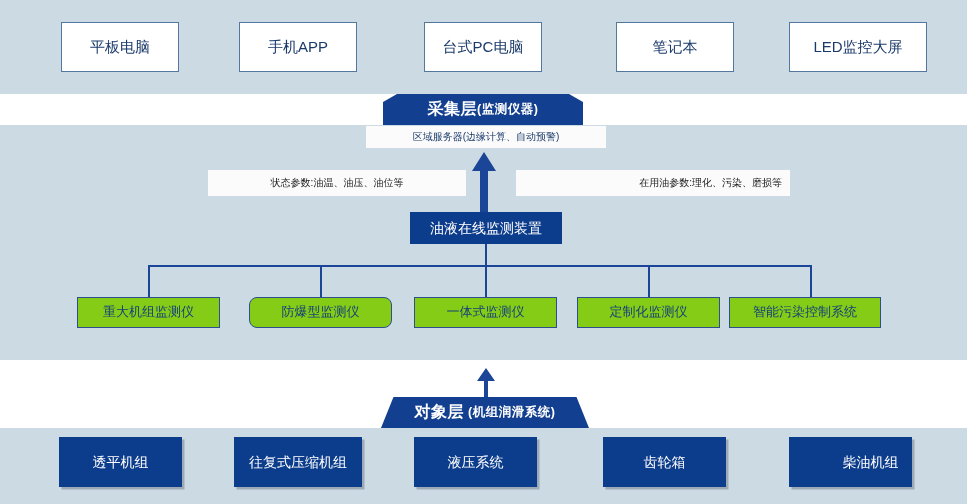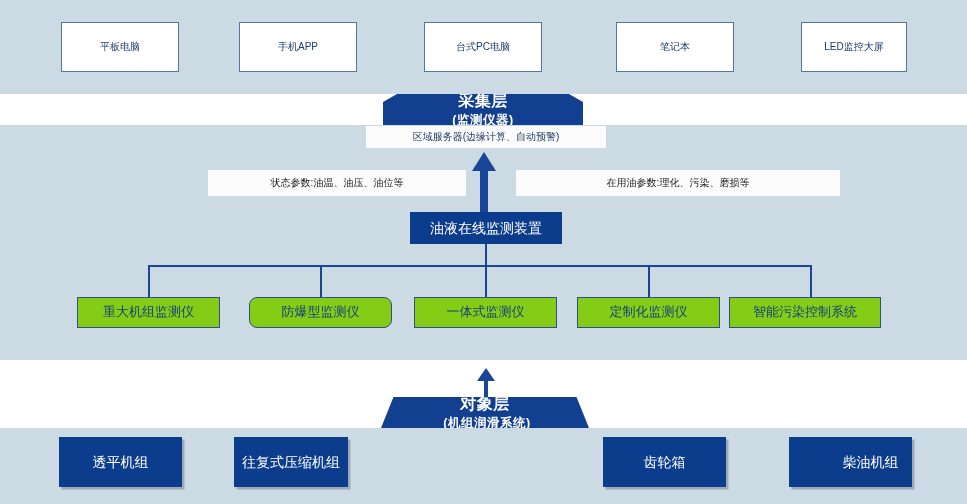--- a/index.html
+++ b/index.html
@@ -21,21 +21,21 @@
   
   .node{position:absolute;box-sizing:border-box;display:flex;
         align-items:center;justify-content:center;text-align:center;
         line-height:1.15;}
 
   
   .box-outline{
     background:#ffffff;
     border:1.5px solid #54779f;
     color:#1b3a6b;
-    font-size:10px;
+    font-size:15px;
   }
 
   
   .box-outline2{
     background:#84cc16;
     border:1.5px solid #2d4f8e;
     color:#16407c;
     font-size:13px;
   }
 
@@ -62,21 +62,20 @@
   .label-strip.dark{color:#222222;}
 
   
   .banner{
     position:absolute;
     background:#123f8f;
     color:#ffffff;
     display:flex;align-items:center;justify-content:center;
     font-size:16px;font-weight:bold;
     letter-spacing:.5px;
-    flex-direction:column;
   }
   #banner-collect{
     clip-path:polygon(0% 26%, 7% 0%, 93% 0%, 100% 26%, 100% 100%, 0% 100%);
   }
   #banner-object{
     clip-path:polygon(6% 0%, 94% 0%, 100% 100%, 0% 100%);
   }
   .banner .sub{font-size:12.5px;font-weight:bold;}
 
   
@@ -101,41 +100,41 @@
   </div>
   <div class="node box-outline" style="left:239px;top:22px;width:118px;height:50px;">
     <span>手机APP</span>
   </div>
   <div class="node box-outline" style="left:424px;top:22px;width:118px;height:50px;">
     <span>台式PC电脑</span>
   </div>
   <div class="node box-outline" style="left:616px;top:22px;width:118px;height:50px;">
     <span>笔记本</span>
   </div>
-  <div class="node box-outline" style="left:789px;top:22px;width:106px;height:50px;margin-left:12px;">
+  <div class="node box-outline" style="left:789px;top:22px;width:138px;height:50px;">
     <span>LED监控大屏</span>
   </div>
 
   <div class="banner" id="banner-collect" style="left:383px;top:94px;width:200px;height:31px;">
     <span>采集层</span>
     <span class="sub">(监测仪器)</span>
   </div>
 
   <div class="node label-strip" style="left:366px;top:126px;width:240px;height:22px;">
     <span>区域服务器(边缘计算、自动预警)</span>
   </div>
 
   <svg id="arrow-thick" style="left:470px;top:152px;" width="28" height="62" viewBox="0 0 28 62">
     <polygon points="14,0 26,19 18,19 18,62 10,62 10,19 2,19" fill="#1b4596"></polygon>
   </svg>
 
   <div class="node label-strip dark" style="left:208px;top:170px;width:258px;height:26px;">
     <span>状态参数:油温、油压、油位等</span>
   </div>
-  <div class="node label-strip dark" style="left:516px;top:170px;width:324px;height:26px;">
+  <div class="node label-strip dark" style="left:516px;top:170px;width:274px;height:26px;justify-content:flex-end;">
     <span>在用油参数:理化、污染、磨损等</span>
   </div>
 
   <div class="node box-solid-noshadow" style="left:410px;top:212px;width:152px;height:32px;">
     <span>油液在线监测装置</span>
   </div>
 
   <div class="vline" style="left:485px;top:244px;height:22px;"></div>
   <div class="hline" style="left:148px;top:265px;width:663px;"></div>
   <div class="vline" style="left:148px;top:265px;height:33px;"></div>
@@ -165,22 +164,25 @@
   </svg>
 
   <div class="banner" id="banner-object" style="left:381px;top:397px;width:208px;height:31px;">
     <span>对象层</span>
     <span class="sub" style="margin-left:4px;">(机组润滑系统)</span>
   </div>
 
   <div class="node box-solid" style="left:59px;top:437px;width:123px;height:50px;">
     <span>透平机组</span>
   </div>
-  <div class="node box-solid" style="left:234px;top:437px;width:114px;height:50px;">
+  <div class="node box-solid" style="left:234px;top:437px;width:128px;height:50px;">
     <span>往复式压缩机组</span>
+  </div>
+  <div class="node box-solid" style="left:414px;top:437px;width:123px;height:50px;">
+    <span>液压系统</span>
   </div>
   <div class="node box-solid" style="left:603px;top:437px;width:123px;height:50px;">
     <span>齿轮箱</span>
   </div>
   <div class="node box-solid" style="left:789px;top:437px;width:123px;height:50px;padding-left:40px;">
     <span>柴油机组</span>
   </div>
 
 </div>
 

